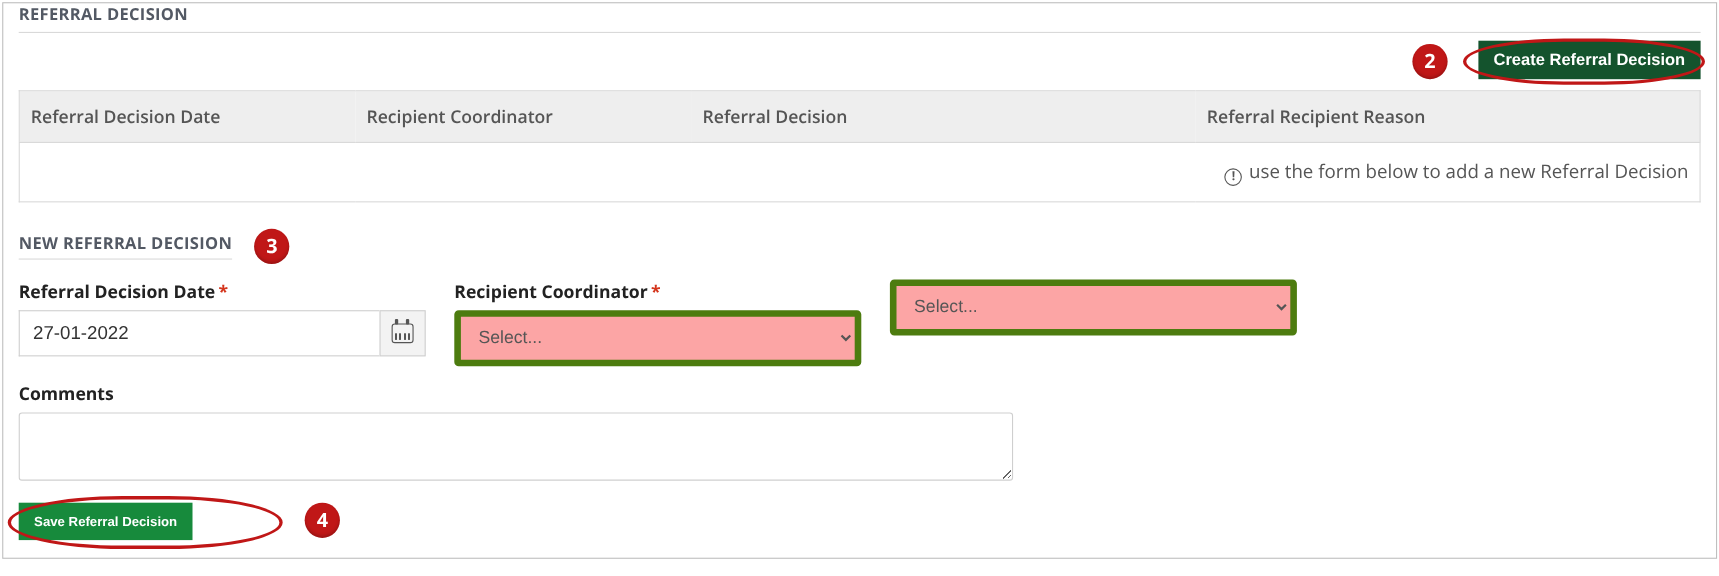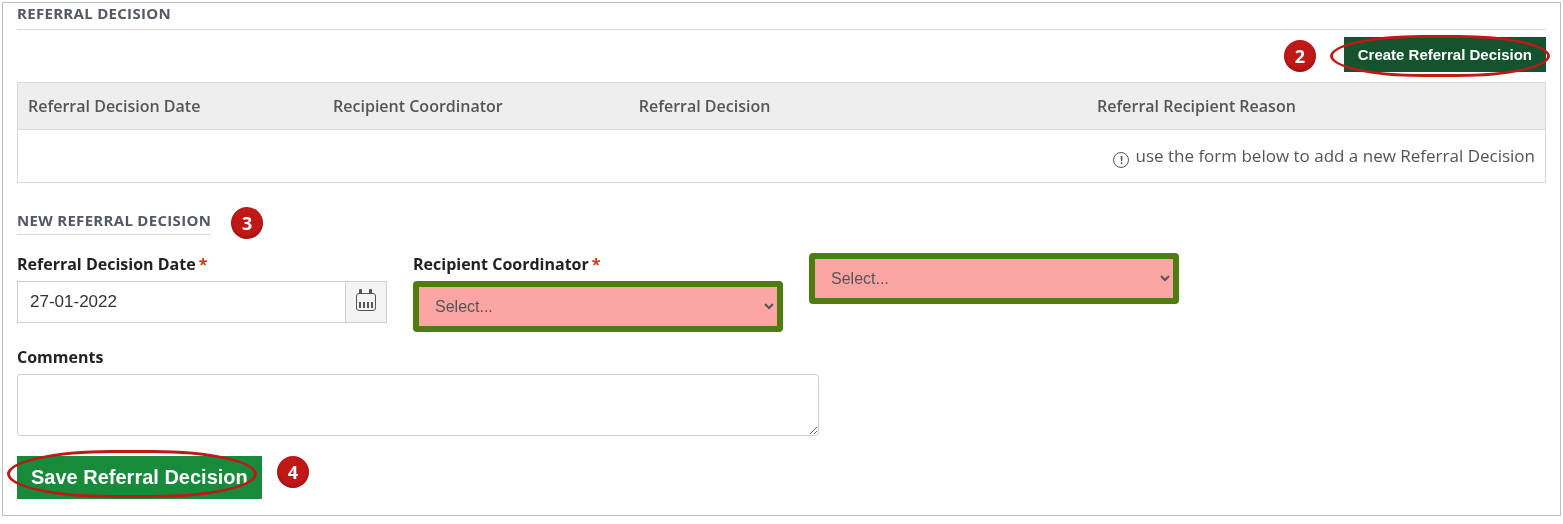--- a/index.html
+++ b/index.html
@@ -1,33 +1,33 @@
 <!DOCTYPE html>
 <html><head>
   <meta charset="utf-8">
   <style>
     * { box-sizing: border-box; margin: 0; padding: 0; }
     body { font-family: "Segoe UI", "Open Sans", Arial, sans-serif; background: #fff; padding: 2px; width: 1563px; }
     .panel { border: 1px solid #bfbfbf; padding: 0 14px 16px 14px; }
     .section-title { font-size: 15px; font-weight: 700; color: #535964; letter-spacing: .3px; border-bottom: 1px solid #d9d9d9; padding-bottom: 6px; }
     .toolbar-row { display:flex; justify-content:flex-end; align-items:center; padding: 6px 0 10px 0; position: relative; height: 52px; }
     .btn-primary { background:#14532d; color:#fff; font-weight:700; font-size:15px; padding:9px 14px; border:none; cursor:pointer; }
-    .btn-success { background:#178a3c; color:#fff; font-weight:700; font-size:20px; padding:10px 14px; border:none; cursor:pointer; }
+    .btn-success { background:#178a3c; color:#fff; font-weight:700; font-size:12px; padding:10px 14px; border:none; cursor:pointer; }
 
     table.grid { width:100%; border:1px solid #d9d9d9; border-collapse: collapse; }
     table.grid th { text-align:left; font-weight:600; color:#555; font-size:16px; background:#eeeeee; padding:12px 10px; border-bottom:1px solid #d9d9d9; }
     table.grid td { padding:14px 10px; color:#555; font-size:17px;text-align:right; }
     .info-icon { display:inline-flex; align-items:center; justify-content:center; width:16px; height:16px; border:1.5px solid #555; border-radius:50%; font-size:11px; font-weight:700; color:#555; margin-right:6px; vertical-align:-2px; }
 
     .subsection-title { font-size:15px; font-weight:700; color:#535964; letter-spacing:.3px; border-bottom:1px solid #d9d9d9; display:inline-block; padding-bottom:4px; margin-top:24px; }
     .form-row { display:flex; gap:26px; margin-top:14px; }
     .form-col { display:flex; flex-direction:column; }
     .w-date { width:370px; }
     .w-sel  { width:370px; }
-    .w-full { width:802px; }
+    .w-full { width:904px; }
     label.fld { font-size:16px; font-weight:700; color:#222; margin-bottom:6px; }
     .req { color:#d4351c; font-weight:700; margin-left:3px; }
 
     .date-wrap { display:flex;justify-content:flex-end; }
     .date-wrap input { flex:1; border:1px solid #cfcfcf; border-right:none; padding:10px 12px; font-size:17px; color:#333; }
     .date-btn { width:42px; border:1px solid #cfcfcf; background:#f3f3f3; display:flex; align-items:center; justify-content:center; cursor:pointer; }
     .cal-icon { width:20px; height:18px; border:1.5px solid #555; border-radius:3px; position:relative; }
     .cal-icon::before { content:""; position:absolute; top:-5px; left:2px; width:3px; height:5px; background:#555; border-radius:1px; box-shadow: 10px 0 0 #555; }
     .cal-icon::after { content:""; position:absolute; bottom:2px; left:2px; right:2px; height:6px; background: repeating-linear-gradient(90deg,#555 0 2px, transparent 2px 4px); }
 

